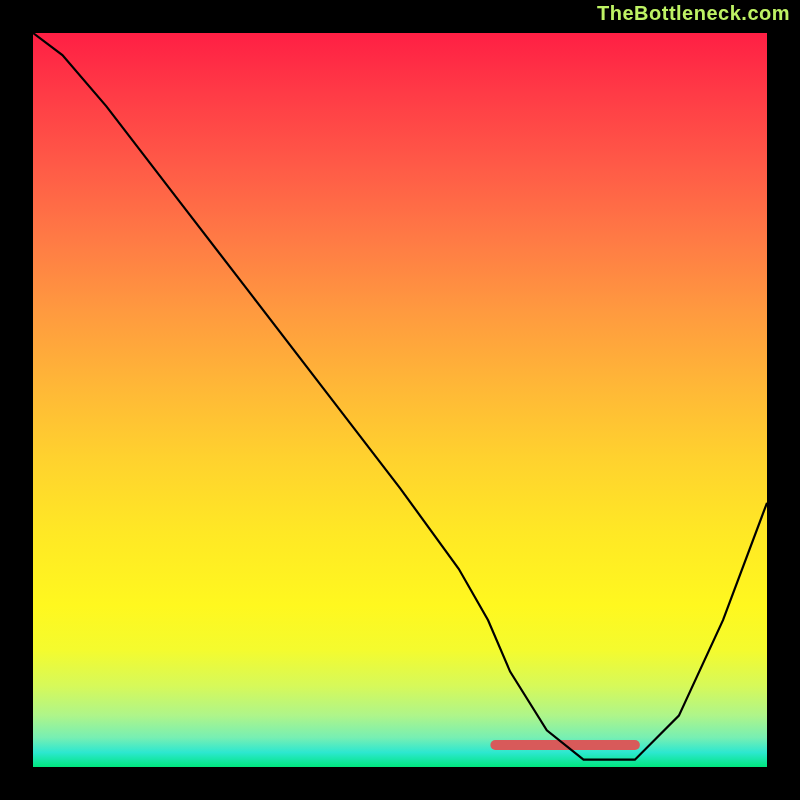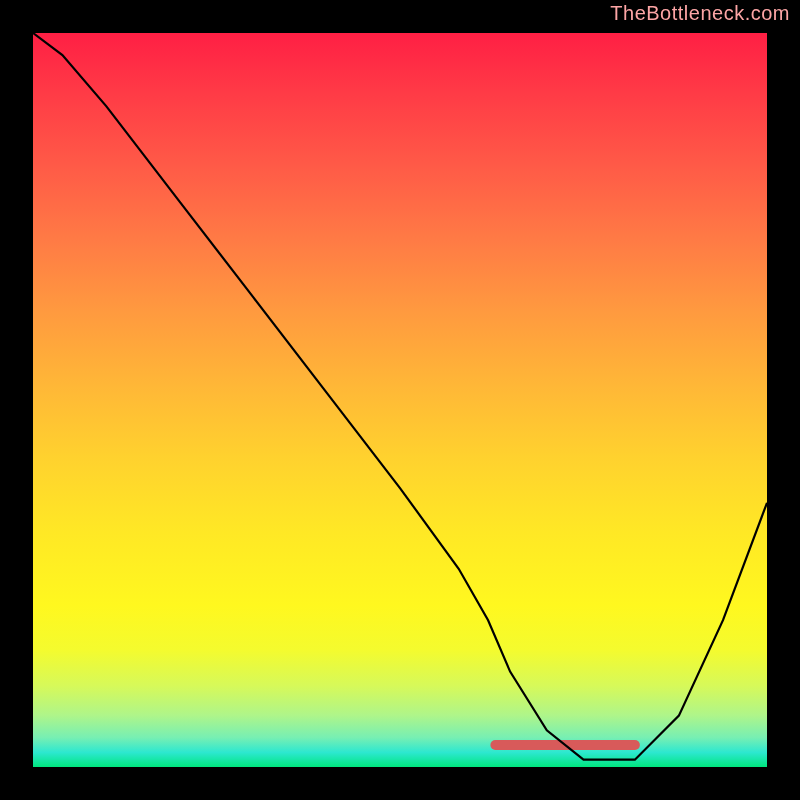--- a/index.html
+++ b/index.html
@@ -14,23 +14,23 @@
   .frame {
     position: relative;
     width: 800px;
     height: 800px;
     background: #000;
   }
   .watermark {
     position: absolute;
     top: 2px;
     right: 10px;
-    color: #fca5a5;
+    color: #bef264;
     font-size: 20px;
-    font-weight: 400;
+    font-weight: 700;
     letter-spacing: 0.5px;
     z-index: 5;
   }
   .plot-area {
     position: absolute;
     left: 33px;
     top: 33px;
     width: 734px;
     height: 734px;
     background: linear-gradient(to bottom,

